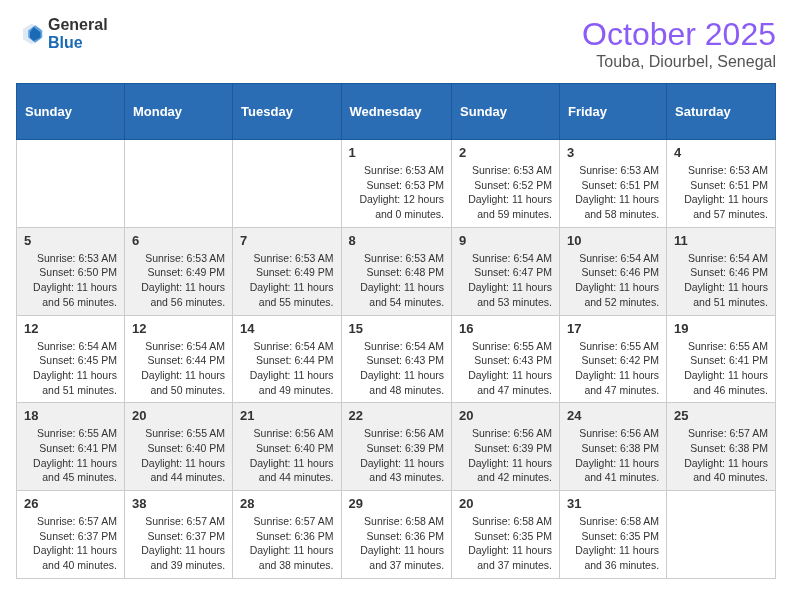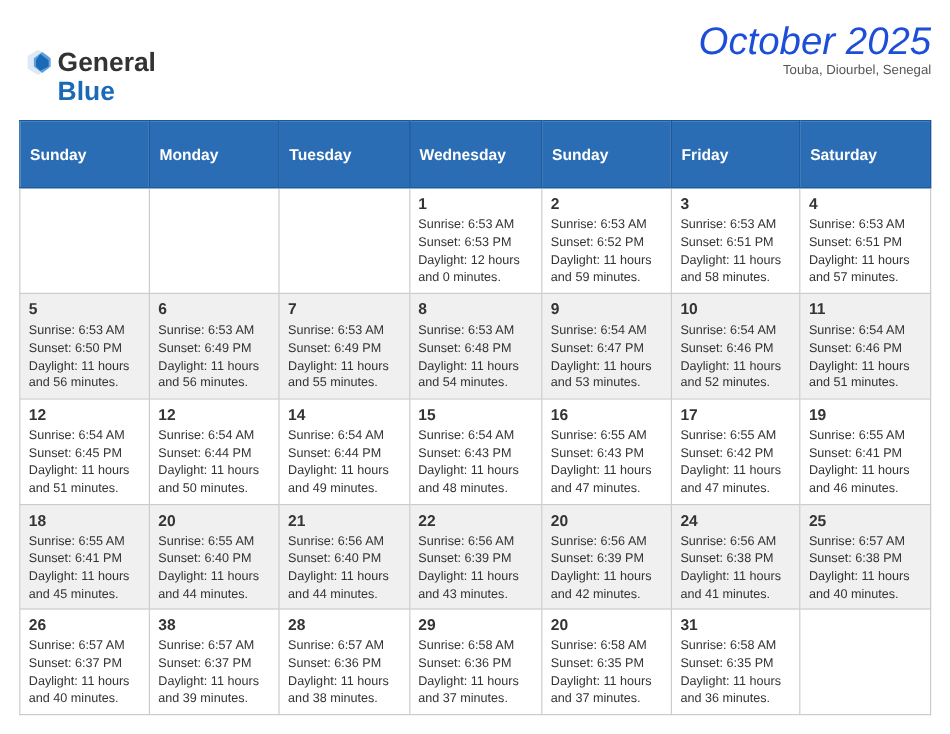--- a/index.html
+++ b/index.html
@@ -16,44 +16,42 @@
       justify-content: space-between;
       margin-bottom: 12px;
     }
     .logo {
       display: flex;
       align-items: center;
     }
     .logo-text {
       display: flex;
       flex-direction: column;
-      font-size: 22px;
+      font-size: 16px;
       font-weight: bold;
       line-height: 1.1;
-      margin-top: 24px;
     }
     .logo-text .general { color: #333; }
     .logo-text .blue { color: #1a6ab5; }
     .logo-icon {
       width: 28px;
       height: 28px;
       margin-right: 4px;
       position: relative;
     }
     .title-block {
       text-align: right;
     }
     .title-block .month-year {
       font-size: 32px;
-      color: #1d4ed8;
+      color: #8b5cf6;
       font-weight: normal;
-      font-style: italic;
     }
     .title-block .location {
-      font-size: 11px;
+      font-size: 16px;
       color: #555;
     }
     .calendar {
       width: 100%;
       border-collapse: collapse;
       border: 1px solid #ccc;
     }
     .calendar th {
       background: #2a6db5;
       color: #fff;
@@ -79,20 +77,21 @@
     .day-num {
       font-size: 13px;
       font-weight: bold;
       margin-bottom: 3px;
       display: block;
     }
     .day-info {
       font-size: 10.5px;
       line-height: 1.4;
       color: #333;
+      text-align: right;
     }
     .empty-cell {
       background: #fafafa;
     }
     .calendar tbody tr:nth-child(odd) td { background: #fff; }
     .calendar tbody tr:nth-child(even) td { background: #f0f0f0; }
   </style>
 </head>
 <body>
 

